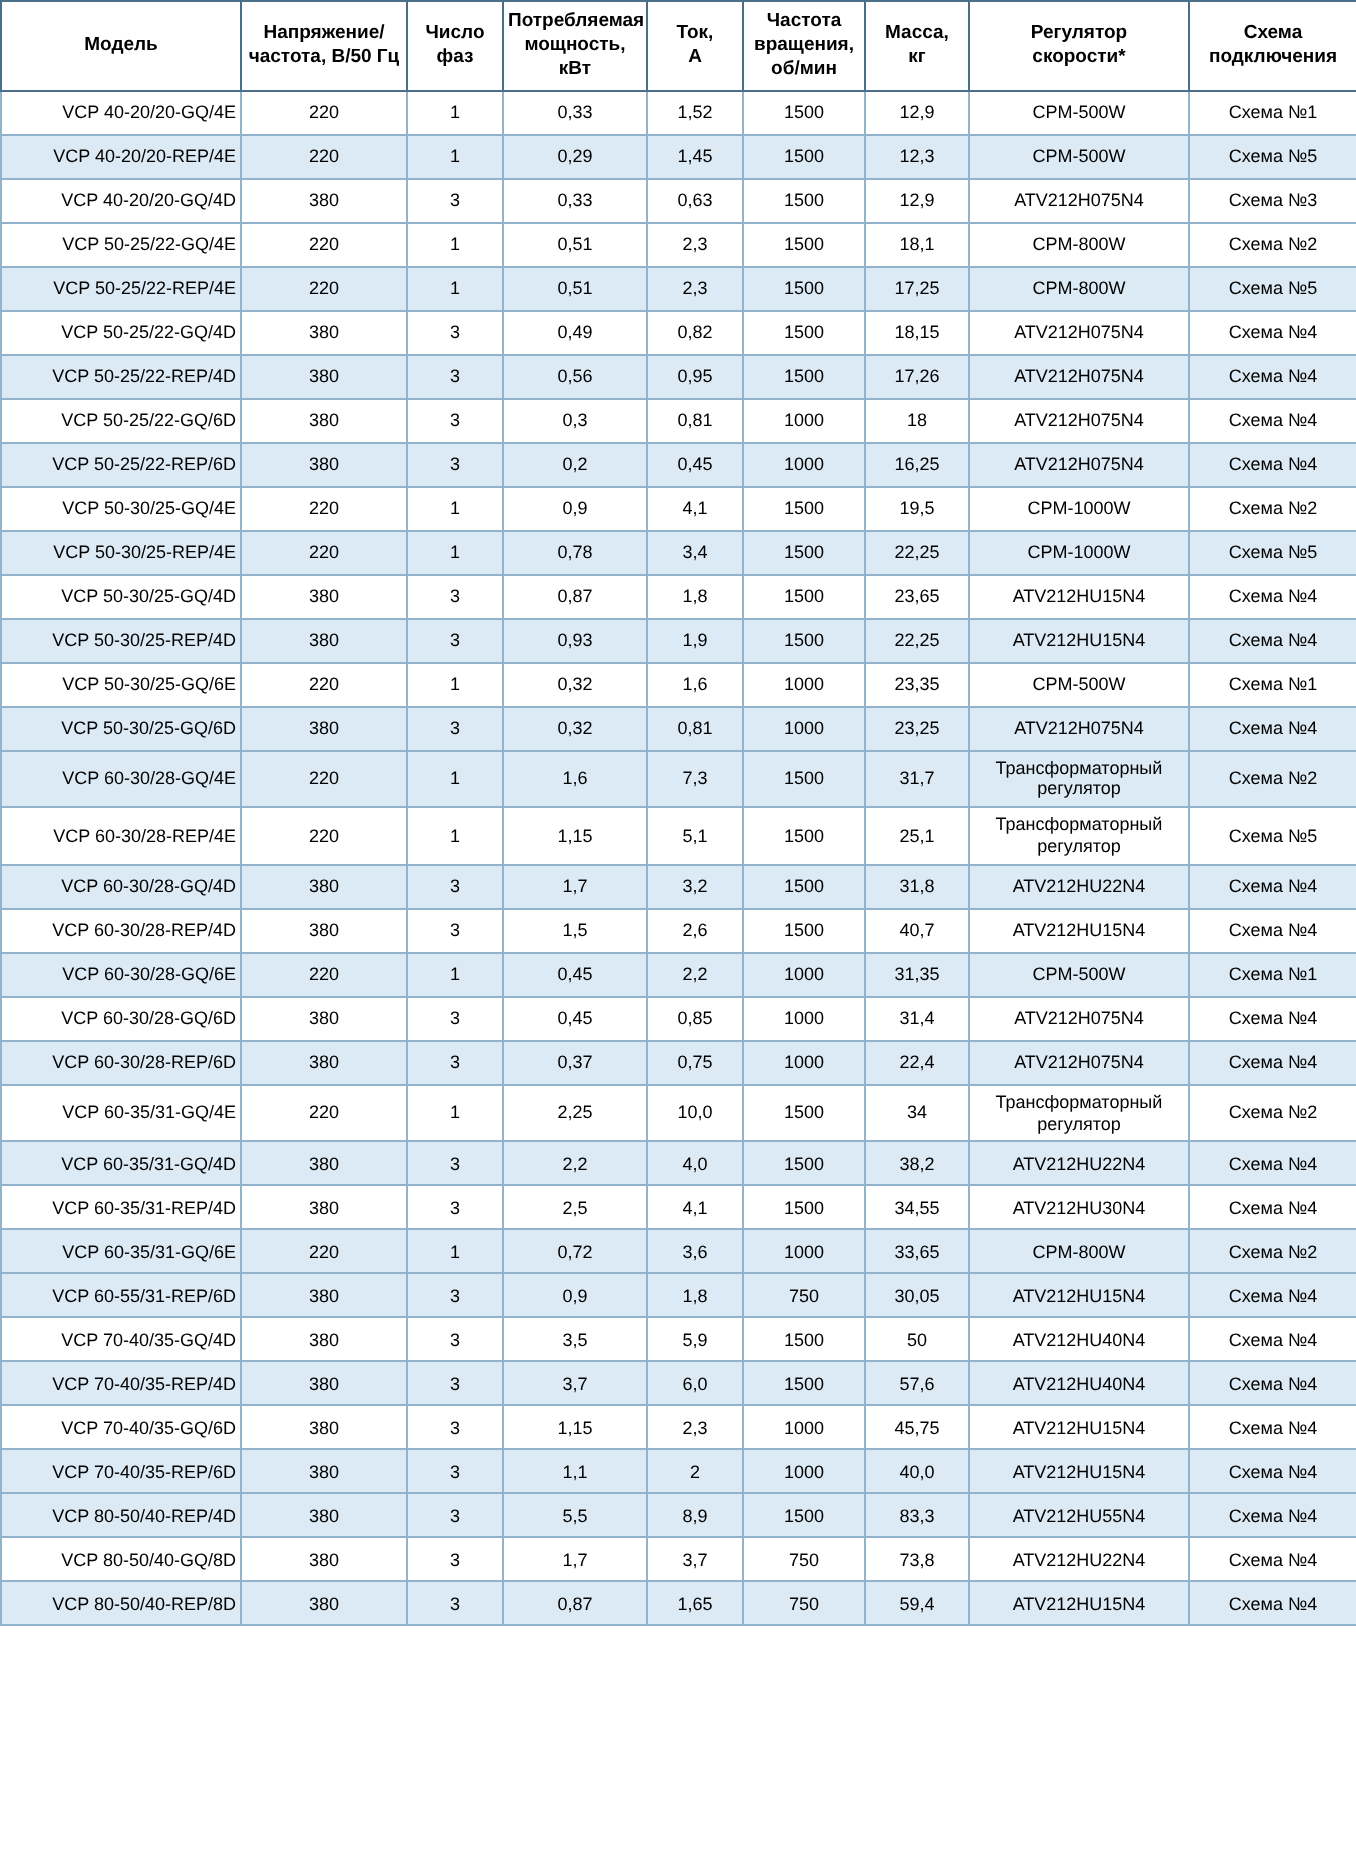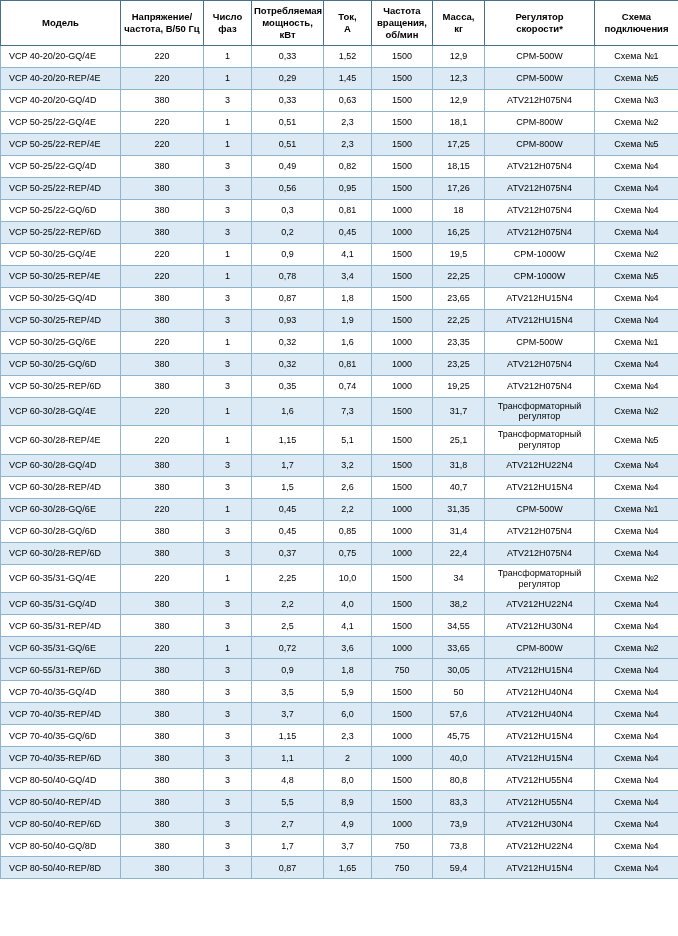--- a/index.html
+++ b/index.html
@@ -37,21 +37,21 @@
     vertical-align: middle;
     height: 15px;
   }
   .spec-table tbody tr.odd td {
     background: #ffffff;
   }
   .spec-table tbody tr.even td {
     background: #dbeaf4;
   }
   .spec-table td.model {
-    text-align: left;
+    text-align: right;
     padding-left: 8px;
   }
   .col-0 { width: 120px; }
   .col-1 { width: 83px; }
   .col-2 { width: 48px; }
   .col-3 { width: 72px; }
   .col-4 { width: 48px; }
   .col-5 { width: 61px; }
   .col-6 { width: 52px; }
   .col-7 { width: 110px; }
@@ -244,31 +244,20 @@
         <td class="model">VCP 50-30/25-GQ/6D</td>
         <td>380</td>
         <td>3</td>
         <td>0,32</td>
         <td>0,81</td>
         <td>1000</td>
         <td>23,25</td>
         <td>ATV212H075N4</td>
         <td>Схема №4</td>
       </tr>
-      <tr class="odd">
-        <td class="model">VCP 50-30/25-REP/6D</td>
-        <td>380</td>
-        <td>3</td>
-        <td>0,35</td>
-        <td>0,74</td>
-        <td>1000</td>
-        <td>19,25</td>
-        <td>ATV212H075N4</td>
-        <td>Схема №4</td>
-      </tr>
       <tr class="even">
         <td class="model">VCP 60-30/28-GQ/4E</td>
         <td>220</td>
         <td>1</td>
         <td>1,6</td>
         <td>7,3</td>
         <td>1500</td>
         <td>31,7</td>
         <td>Трансформаторный регулятор</td>
         <td>Схема №2</td>
@@ -431,51 +420,29 @@
         <td class="model">VCP 70-40/35-REP/6D</td>
         <td>380</td>
         <td>3</td>
         <td>1,1</td>
         <td>2</td>
         <td>1000</td>
         <td>40,0</td>
         <td>ATV212HU15N4</td>
         <td>Схема №4</td>
       </tr>
-      <tr class="odd">
-        <td class="model">VCP 80-50/40-GQ/4D</td>
-        <td>380</td>
-        <td>3</td>
-        <td>4,8</td>
-        <td>8,0</td>
-        <td>1500</td>
-        <td>80,8</td>
-        <td>ATV212HU55N4</td>
-        <td>Схема №4</td>
-      </tr>
       <tr class="even">
         <td class="model">VCP 80-50/40-REP/4D</td>
         <td>380</td>
         <td>3</td>
         <td>5,5</td>
         <td>8,9</td>
         <td>1500</td>
         <td>83,3</td>
         <td>ATV212HU55N4</td>
-        <td>Схема №4</td>
-      </tr>
-      <tr class="even">
-        <td class="model">VCP 80-50/40-REP/6D</td>
-        <td>380</td>
-        <td>3</td>
-        <td>2,7</td>
-        <td>4,9</td>
-        <td>1000</td>
-        <td>73,9</td>
-        <td>ATV212HU30N4</td>
         <td>Схема №4</td>
       </tr>
       <tr class="odd">
         <td class="model">VCP 80-50/40-GQ/8D</td>
         <td>380</td>
         <td>3</td>
         <td>1,7</td>
         <td>3,7</td>
         <td>750</td>
         <td>73,8</td>

